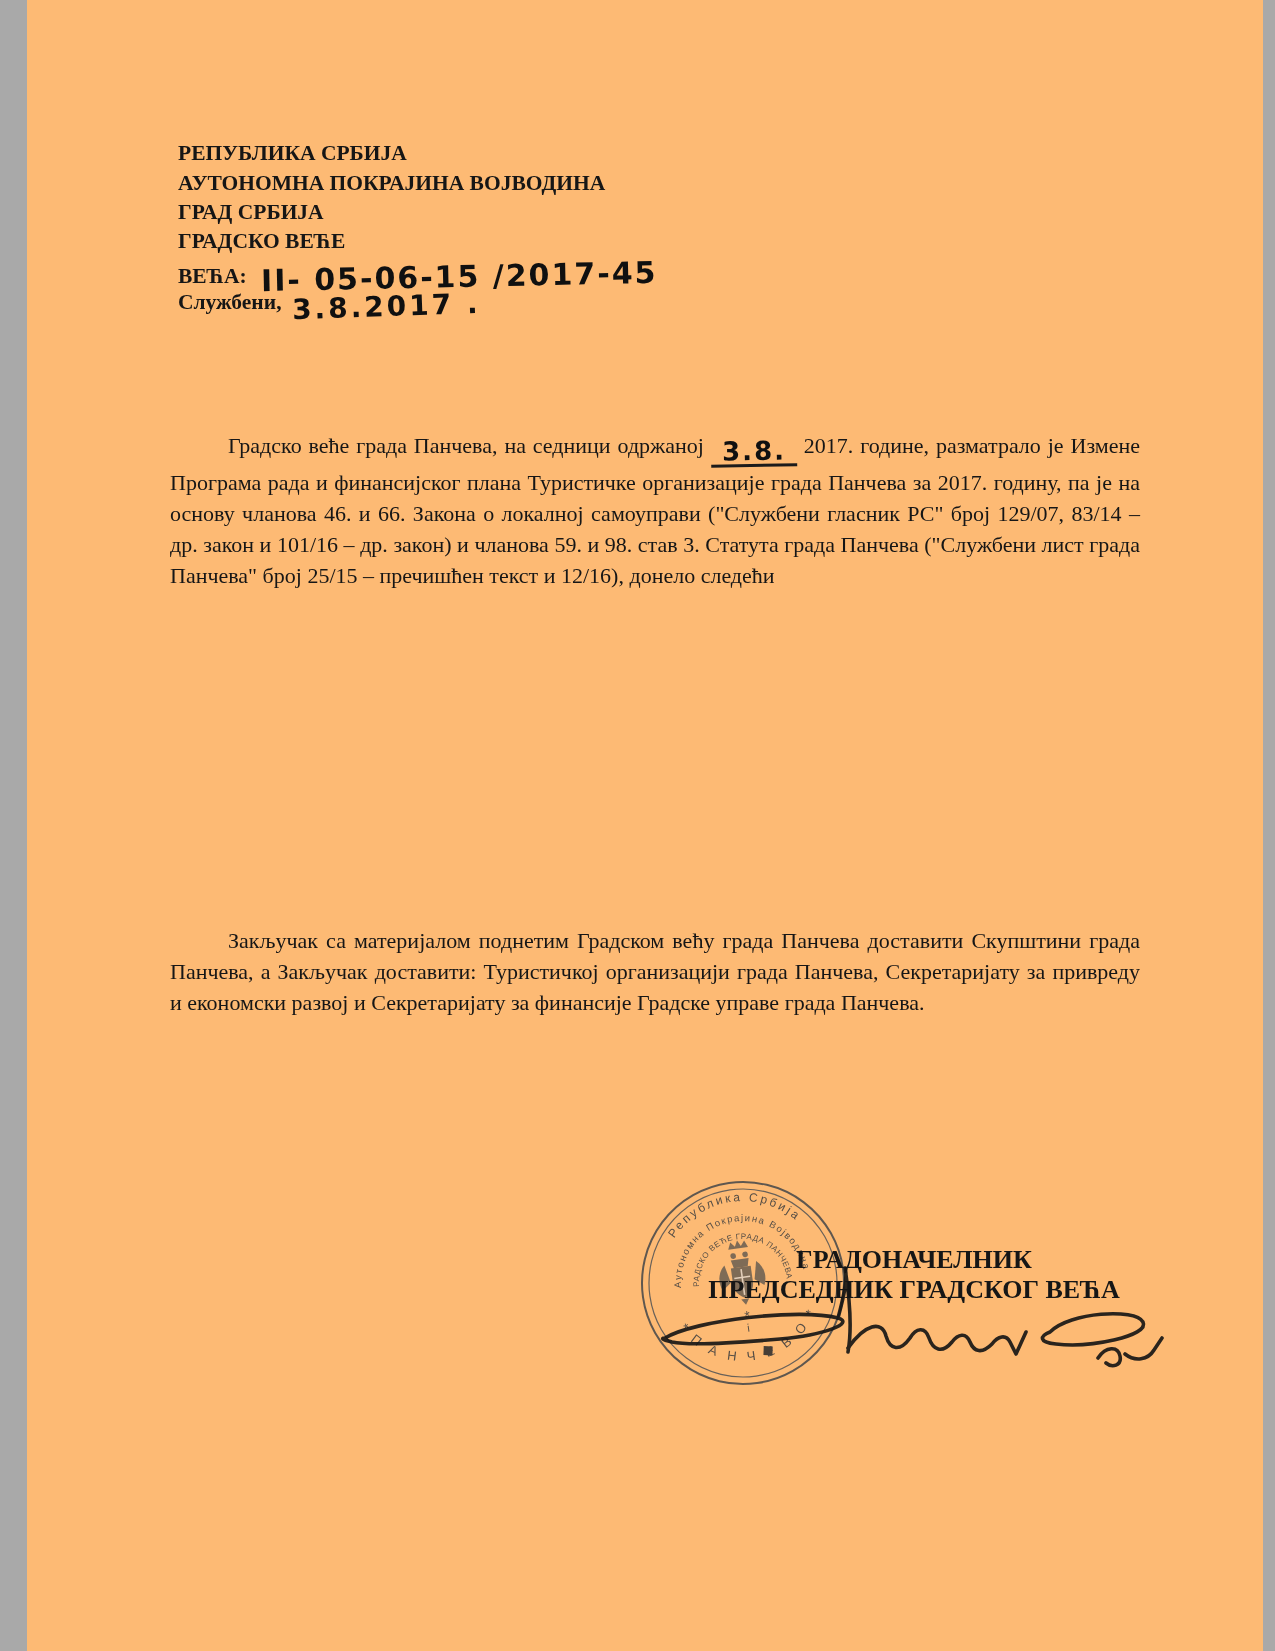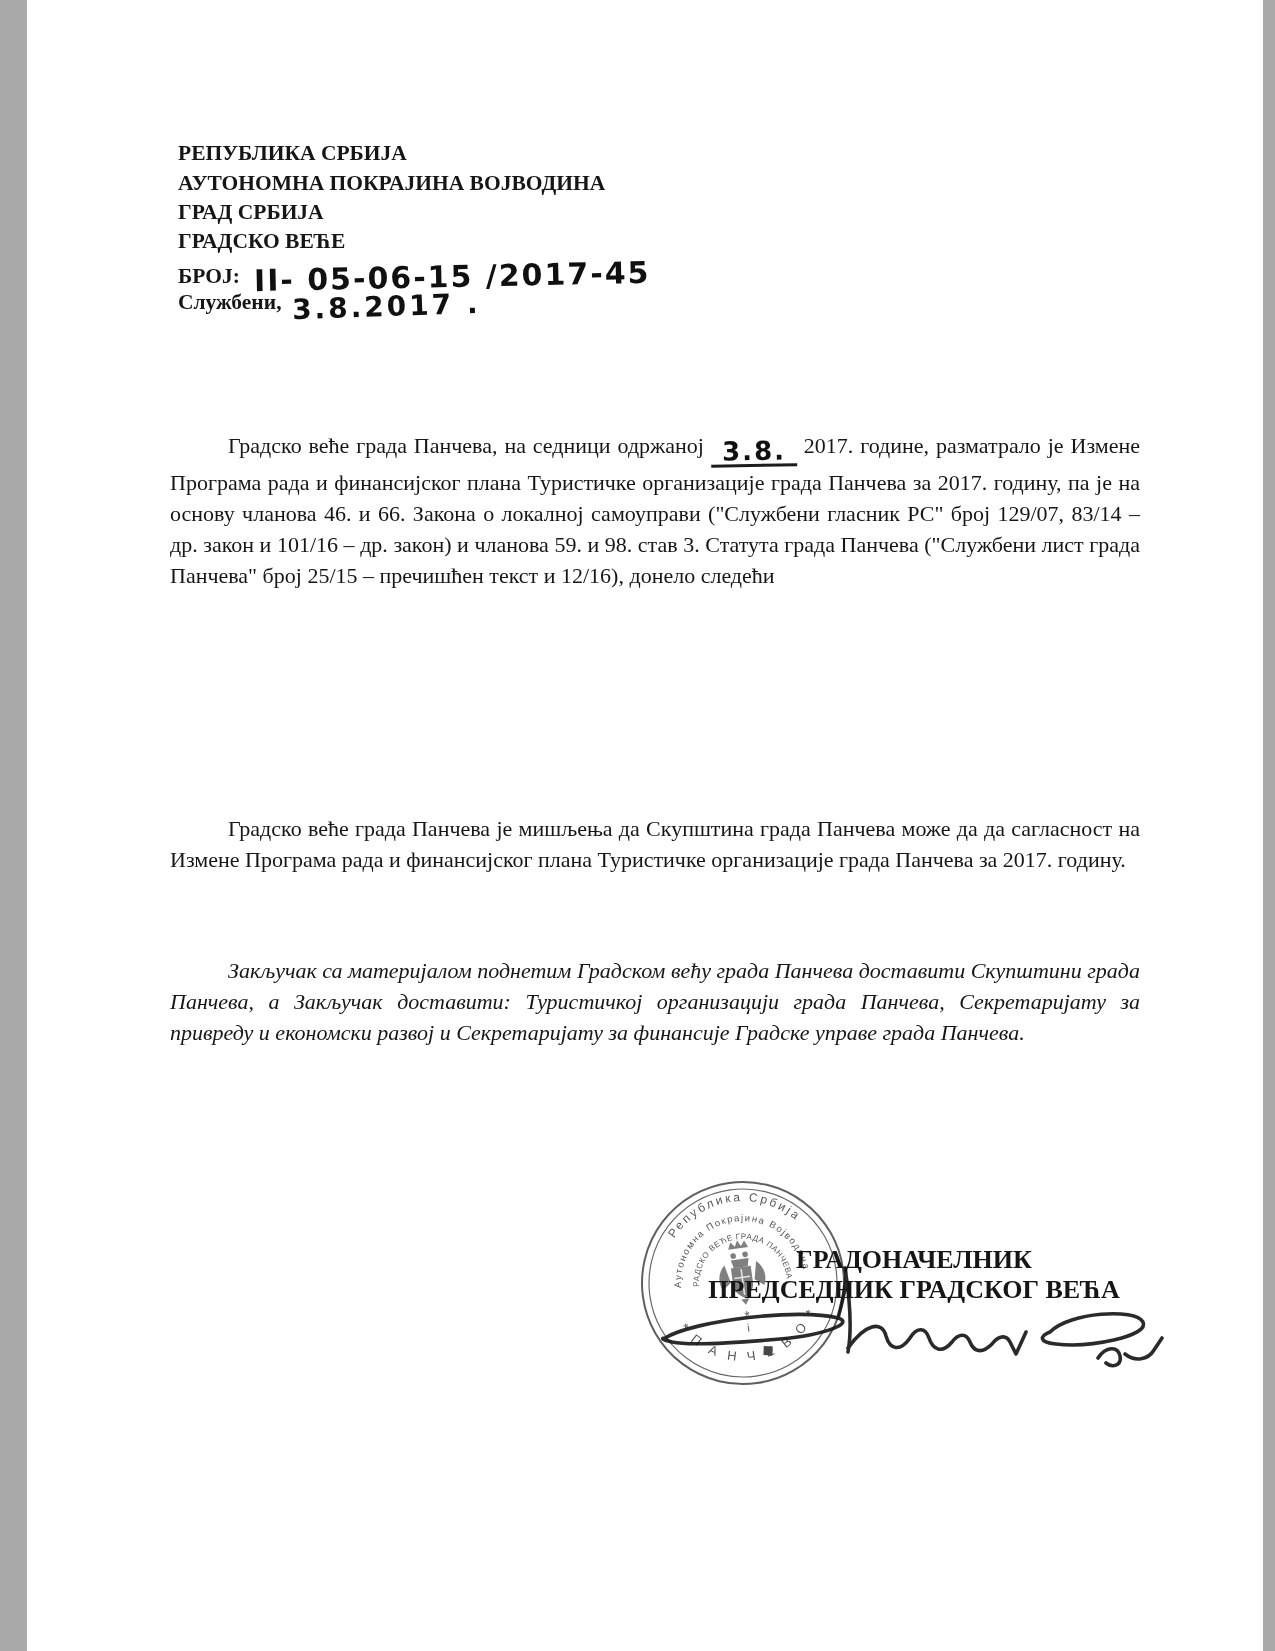--- a/index.html
+++ b/index.html
@@ -1,38 +1,38 @@
 <!DOCTYPE html>
 <html><head>
 <meta charset="utf-8">
 <style>
   html,body { margin:0; padding:0; background:#e8e8e8; }
   .page {
-    position:relative; width:1275px; height:1651px; background:#ffffff;
+    position:relative; width:1275px; height:1651px; background:#fdba74;
     font-family:"Liberation Serif","DejaVu Serif",serif; color:#161616;
     overflow:hidden; margin:0 auto;
   }
   .strip { position:absolute; top:0; bottom:0; }
   .strip.left  { left:0; width:27px; }
   .strip.right { left:1263px; width:12px; }
 
   .letterhead { position:absolute; left:178px; top:141px; font-weight:bold; font-size:21.5px; }
   .lh-line { position:absolute; left:0; white-space:nowrap; }
   .lh-1 { top:0; }  .lh-2 { top:30px; } .lh-3 { top:59px; } .lh-4 { top:88px; }
   .lh-5 { top:118px; } .lh-6 { top:149px; }
 
   .hw { font-family:"DejaVu Sans",sans-serif; font-weight:700; color:#101010; }
   .hw-number { display:inline-block; font-size:30px; letter-spacing:2px;
                margin-left:14px; transform:rotate(-1.2deg); vertical-align:-4px; }
   .hw-date-top { display:inline-block; font-size:28px; letter-spacing:3px;
                  margin-left:10px; transform:rotate(-2deg); vertical-align:-7px; }
 
   .para { position:absolute; left:170px; width:970px; text-align:justify;
           font-size:22px; line-height:31px; text-indent:58px; }
-  .para-1 { top:430px; } .para-2 { top:813px; } .para-3 { top:955px;font-style:italic; }
+  .para-1 { top:430px; } .para-2 { top:813px; } .para-3 { top:925px; }
 
   .doc-title { position:absolute; left:170px; top:694px; width:970px;
                text-align:center; font-weight:bold; font-size:24px; letter-spacing:1px; }
 
   .inline-date { display:inline-block; width:86px; border-bottom:3px solid #1b1b1b;
                  text-align:center; font-size:26px; line-height:26px; letter-spacing:2px;
                  vertical-align:-7px; text-indent:0; transform:rotate(-1deg); }
 
   .sig-block { position:absolute; left:664px; top:1228px; width:500px;
                text-align:center; font-weight:bold; font-size:26px; line-height:30px;margin-top:17px; }
@@ -49,35 +49,34 @@
 
   <div class="strip left" style="background:#a9a9a9"></div>
   <div class="strip right" style="background:#a9a9a9"></div>
 
   <div class="letterhead">
     <div class="lh-line lh-1">РЕПУБЛИКА СРБИЈА</div>
     <div class="lh-line lh-2">АУТОНОМНА ПОКРАЈИНА ВОЈВОДИНА</div>
     <div class="lh-line lh-3">ГРАД СРБИЈА</div>
     <div class="lh-line lh-4">ГРАДСКО ВЕЋЕ</div>
     <div class="lh-line lh-5">
-      <span>БРОЈ:</span><span class="hw hw-number">II- 05-06-15 /2017-45</span>
+      <span>ВЕЋА:</span><span class="hw hw-number">II- 05-06-15 /2017-45</span>
     </div>
     <div class="lh-line lh-6">
       <span>Службени,</span><span class="hw hw-date-top">3.8.2017 .</span>
     </div>
   </div>
 
   <div class="para para-1">
     <span>Градско веће града Панчева, на седници одржаној</span>
     <span class="inline-date hw">3.8.</span>
     <span>2017. године, разматрало је Измене Програма рада и финансијског плана Туристичке организације града Панчева за 2017. годину, па је на основу чланова 46. и 66. Закона о локалној самоуправи ("Службени гласник РС" број 129/07, 83/14 – др. закон и 101/16 – др. закон) и чланова 59. и 98. став 3. Статута града Панчева ("Службени лист града Панчева" број 25/15 – пречишћен текст и 12/16), донело следећи</span>
   </div>
 
 
-  <div class="para para-2">Градско веће града Панчева је мишљења да Скупштина града Панчева може да да сагласност на Измене Програма рада и финансијског плана Туристичке организације града Панчева за 2017. годину.</div>
 
   <div class="para para-3">Закључак са материјалом поднетим Градском већу града Панчева доставити Скупштини града Панчева, а Закључак доставити: Туристичкој организацији града Панчева, Секретаријату за привреду и економски развој и Секретаријату за финансије Градске управе града Панчева.</div>
 
   <svg class="stamp-svg" width="230" height="225" viewBox="0 0 230 225">
     <defs>
       <path id="arc-r82" d="M 31 112 A 82 82 0 1 1 195 112"></path>
       <path id="arc-r62" d="M 51 112 A 62 62 0 1 1 175 112"></path>
       <path id="arc-r44" d="M 69 112 A 44 44 0 1 1 157 112"></path>
       <path id="arc-bot" d="M 35 112 A 78 78 0 0 0 191 112"></path>
     </defs>

